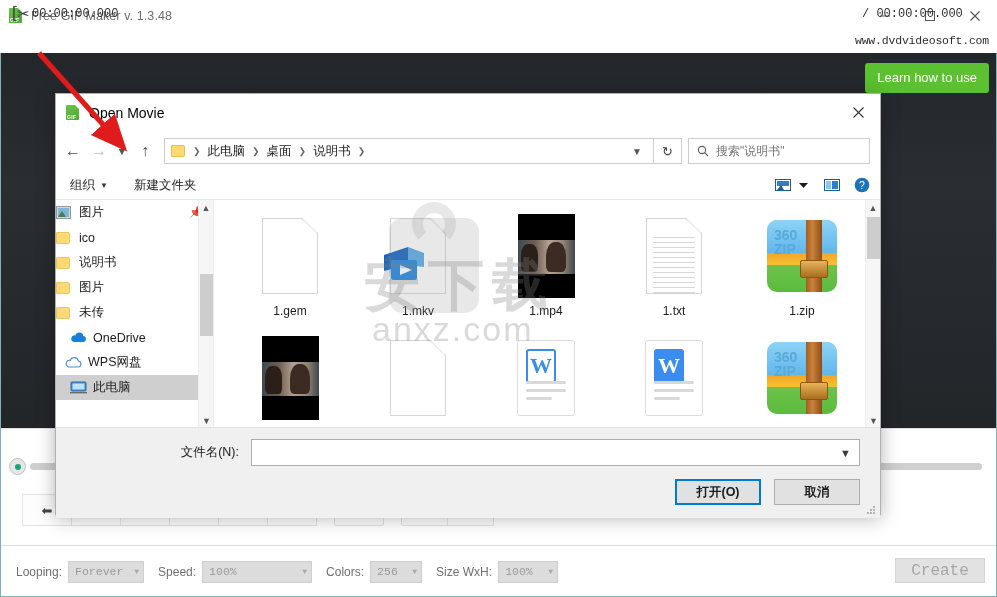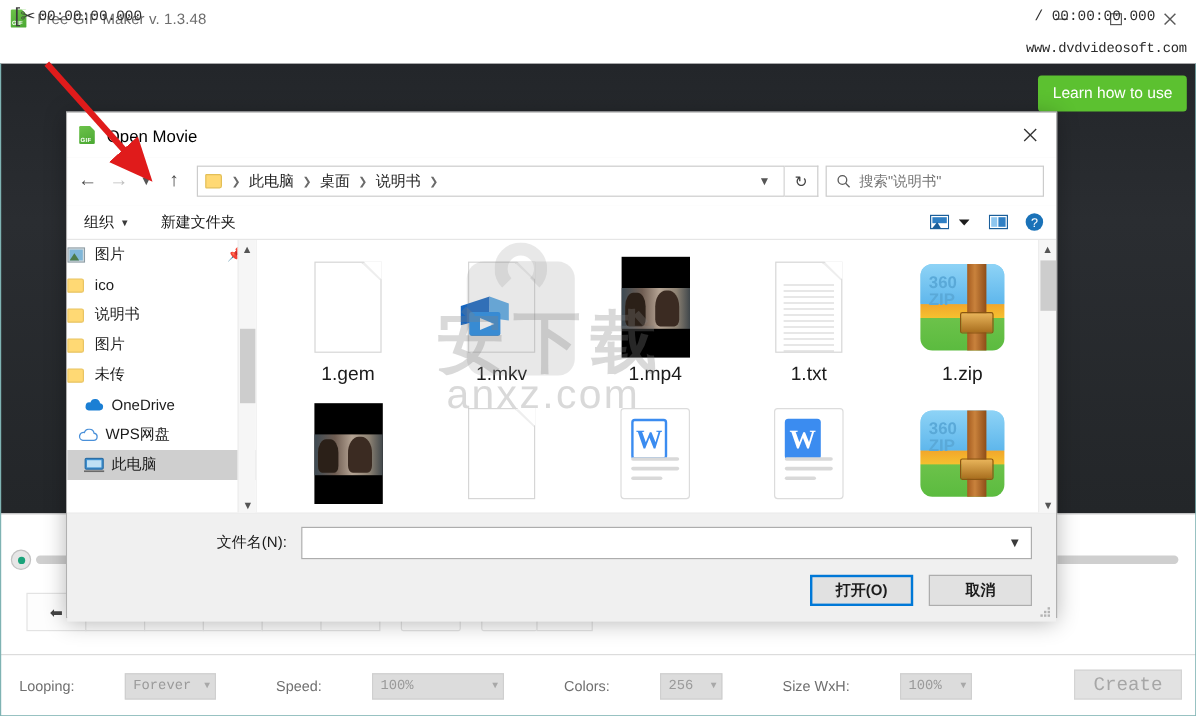--- a/index.html
+++ b/index.html
@@ -124,21 +124,21 @@
     display: flex; align-items: center; justify-content: center;
     margin-right: -1px; color: #444; font-size: 13px;
   }
   .tlb.gap { margin-left: 18px; border-radius: 2px; }
   .tlb.sm { width: 47px; }
 
   
   .bottombar {
     position: absolute; left: 0; top: 545px; width: 997px; height: 52px;
     background: #ffffff; border-top: 1px solid #dcdcdc;
-    display: flex; align-items: center; padding-left: 16px; gap: 36px;
+    display: flex; align-items: center; padding-left: 16px;
   }
   .bb-label {
     font-size: 12px; color: #6f6f6f; margin-right: 6px; white-space: nowrap;
   }
   .bb-select {
     height: 22px; background: #dcdcdc; border: 1px solid #cfcfcf;
     display: flex; align-items: center; justify-content: space-between;
     padding: 0 4px 0 6px; margin-right: 14px;
     font-size: 11.5px; color: #9a9a9a; font-family: "Liberation Mono", monospace;
   }
@@ -252,21 +252,21 @@
     display: flex; flex-wrap: wrap; padding: 6px 0 0 12px;
   }
   .file-cell {
     width: 128px; height: 122px; display: flex; flex-direction: column;
     align-items: center; justify-content: flex-start; padding-top: 4px;
   }
   .file-thumb {
     height: 92px; display: flex; align-items: center; justify-content: center;
   }
   .file-name {
-    font-size: 16px; color: #1b1b1b; margin-top: 2px; white-space: nowrap;
+    font-size: 12px; color: #1b1b1b; margin-top: 2px; white-space: nowrap;
   }
   .doc-shape {
     width: 56px; height: 76px; background: #ffffff;
     border: 1px solid #d6d6d6; position: relative;
   }
   .doc-shape:after {
     content: ""; position: absolute; right: -1px; top: -1px;
     border-left: 15px solid transparent; border-top: 15px solid #ffffff;
   }
   .doc-shape:before {

